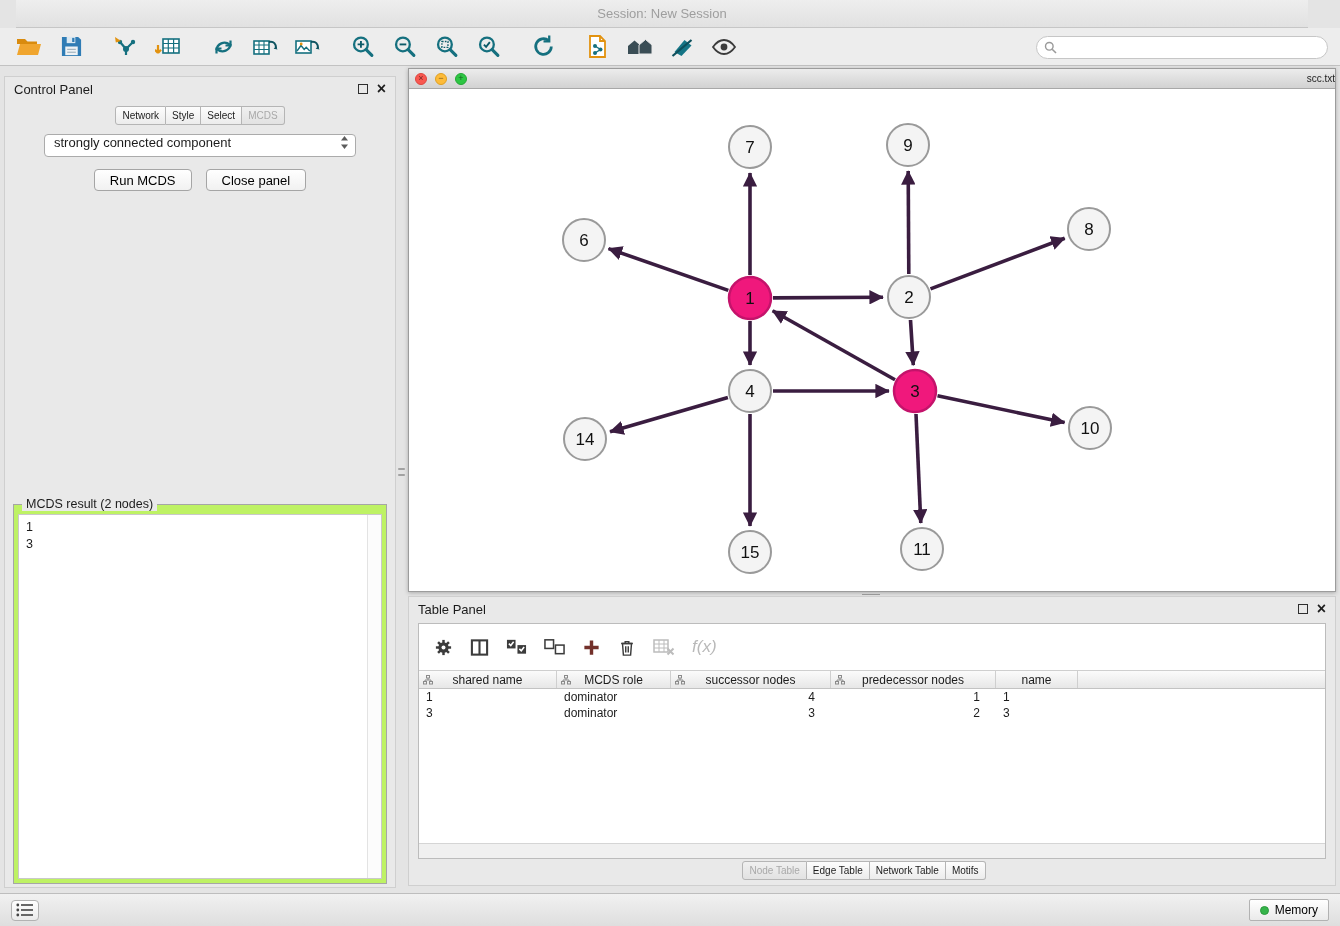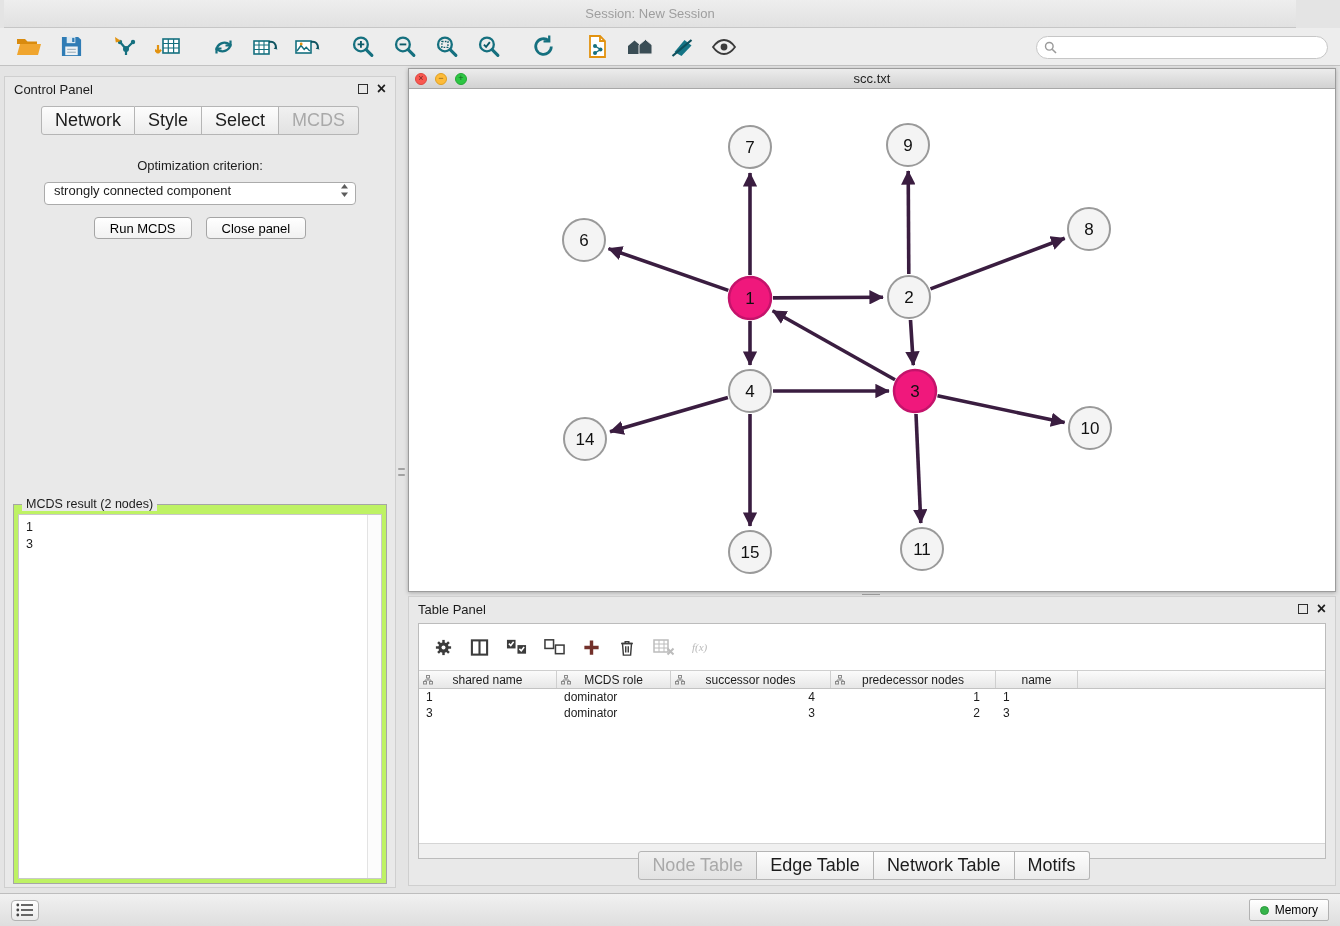--- a/index.html
+++ b/index.html
@@ -1,39 +1,39 @@
 <!DOCTYPE html>
 <html><head>
 <meta charset="utf-8">
 <style>
 *{box-sizing:border-box;margin:0;padding:0}
 html,body{width:1340px;height:926px}
 body{font-family:"Liberation Sans",sans-serif;font-size:13px;color:#1c1c1c;background:#e4e4e4;position:relative;overflow:hidden}
 .app{position:absolute;inset:0}
 
 
-.titlebar{position:absolute;left:4px;top:0;width:1292px;height:28px;background:linear-gradient(#eeeeee,#e1e1e1);border-bottom:1px solid #c6c6c6;display:flex;align-items:center;justify-content:center}
+.titlebar{position:absolute;left:16px;top:0;width:1292px;height:28px;background:linear-gradient(#eeeeee,#e1e1e1);border-bottom:1px solid #c6c6c6;display:flex;align-items:center;justify-content:center}
 .titlebar span{color:#9e9e9e;font-size:13px}
 
 
 .toolbar{position:absolute;left:0;top:28px;width:1340px;height:38px;background:#ededed;border-bottom:1px solid #c2c2c2;display:flex;align-items:center;padding-left:8px}
 .tbtn{width:42px;height:32px;border:none;background:transparent;display:flex;align-items:center;justify-content:center;cursor:default}
 .tsep{width:13px}
 .search-wrap{position:absolute;right:12px;top:8px;width:292px;height:23px;border:1px solid #c6c6c6;border-radius:12px;background:#fff;display:flex;align-items:center;padding-left:7px;gap:4px}
 .search-wrap input{border:none;outline:none;flex:1;font-size:12px;background:transparent;height:100%;font-family:"Liberation Sans",sans-serif}
 
 
 .control-panel{position:absolute;left:4px;top:76px;width:392px;height:812px;background:#e9e9e9;border:1px solid #cfcfcf}
 .panel-header{height:24px;display:flex;align-items:center;padding:0 9px}
 .panel-title{font-size:13px;color:#1b1b1b}
 .win-btns{margin-left:auto;display:flex;align-items:center;gap:9px}
 .float-btn{width:10px;height:10px;border:1.5px solid #2e2e2e;background:transparent}
 .close-btn{font-size:16px;font-weight:bold;line-height:10px;color:#1d1d1d;border:none;background:transparent}
 .cp-tabs{display:flex;justify-content:center;margin-top:5px}
-.seg-tab{border:1px solid #b5b5b5;border-left:none;background:linear-gradient(#fdfdfd,#ececec);padding:3px 13px;font-size:18px;color:#1c1c1c;cursor:default}
+.seg-tab{border:1px solid #b5b5b5;border-left:none;background:linear-gradient(#fdfdfd,#ececec);padding:3px 6px;font-size:10px;color:#1c1c1c;cursor:default}
 .seg-tab:first-child{border-left:1px solid #b5b5b5;border-radius:3px 0 0 3px}
 .seg-tab:last-child{border-radius:0 3px 3px 0}
 .seg-tab.active{color:#a9a9a9;background:linear-gradient(#f0f0f0,#e2e2e2)}
 .cp-opt-label{text-align:center;margin-top:23px;font-size:13px}
 .cp-select{margin:9px auto 0;width:312px;height:23px;border:1px solid #ababab;border-radius:4px;background:#fff;display:flex;align-items:flex-start;padding:0 6px 0 9px;font-size:13px}
 .cp-select .val{flex:1}
 .cp-btn-row{display:flex;justify-content:center;gap:14px;margin-top:12px}
 .cp-btn{height:22px;padding:0 15px;border:1px solid #a5a5a5;border-radius:4px;background:linear-gradient(#ffffff,#f1f1f1);font-size:13px;font-family:"Liberation Sans",sans-serif}
 .result-box{position:absolute;left:8px;top:427px;width:374px;height:380px;border:1px solid #a6a6a6;background:#bef264}
 .result-legend{position:absolute;top:-8px;left:8px;background:#e9e9e9;padding:0 4px;font-size:12.5px}
@@ -48,29 +48,29 @@
 .h-grip i{display:block;width:18px;height:1px;background:#a2a2a2}
 
 
 .net-window{position:absolute;left:408px;top:68px;width:928px;height:524px;background:#fff;border:1px solid #9c9c9c;box-shadow:0 1px 4px rgba(0,0,0,0.25)}
 .net-titlebar{height:20px;background:linear-gradient(#ececec,#d2d2d2);border-bottom:1px solid #a8a8a8;display:flex;align-items:center;padding:0 6px;position:relative}
 .lights{display:flex;gap:8px;z-index:2}
 .light{width:12px;height:12px;border-radius:50%;display:flex;align-items:center;justify-content:center;font-size:9px;line-height:1;color:rgba(0,0,0,0.55);cursor:default}
 .light.red{background:#f95850;border:1px solid #dd4640}
 .light.yellow{background:#fdbb39;border:1px solid #dfa022}
 .light.green{background:#2dc643;border:1px solid #24a735}
-.net-title{position:absolute;left:0;right:0;text-align:center;font-size:13px;color:#1e1e1e}
+.net-title{position:absolute;left:0;right:0;text-align:right;font-size:10px;color:#1e1e1e}
 .net-canvas{position:relative;width:926px;height:502px;background:#fff}
 
 
 .table-panel{position:absolute;left:408px;top:596px;width:928px;height:290px;background:#e9e9e9;border:1px solid #cfcfcf}
 .tp-box{position:absolute;left:9px;top:26px;width:908px;height:236px;background:#fff;border:1px solid #bcbcbc;display:flex;flex-direction:column}
 .tp-toolbar{height:46px;display:flex;align-items:center;gap:17px;padding-left:15px}
 .tp-ibtn{border:none;background:transparent;display:flex;align-items:center;justify-content:center;cursor:default;padding:0}
-.fx-label{font-family:Liberation Serif, serif;font-style:italic;font-size:11px;color:#b9b9b9}
+.fx-label{font-family:Liberation Sans, sans-serif;font-style:italic;font-size:17px;color:#b9b9b9}
 .tp-thead{display:flex;height:19px;background:linear-gradient(#fbfbfb,#e7e7e7);border-top:1px solid #cfcfcf;border-bottom:1px solid #c3c3c3;flex:none}
 .th{display:flex;align-items:center;justify-content:center;border-right:1px solid #cfcfcf;font-size:12px;position:relative}
 .th .tree{position:absolute;left:4px;top:4px}
 .c0{width:138px}.c1{width:114px}.c2{width:160px}.c3{width:165px}.c4{width:82px}
 .cfill{flex:1;border-right:none}
 .tr{display:flex;height:16px;font-size:12px;align-items:center;flex:none}
 .td{padding:0 7px;overflow:hidden;white-space:nowrap}
 .td.num{text-align:right;padding-right:16px}
 .tp-spacer{flex:1}
 .tp-scroll{height:15px;background:#f0f0f0;border-top:1px solid #d5d5d5;flex:none}
@@ -235,21 +235,20 @@
         <span class="float-btn"></span>
         <button class="close-btn">×</button>
       </span>
     </div>
     <div class="cp-tabs">
       <span class="seg-tab">Network</span>
       <span class="seg-tab">Style</span>
       <span class="seg-tab">Select</span>
       <span class="seg-tab active">MCDS</span>
     </div>
-    <div class="cp-opt-label">Optimization criterion:</div>
     <div class="cp-select">
       <span class="val">strongly connected component</span>
       <svg width="9" height="15" viewBox="0 0 9 15">
           <path d="M4.5 1L8 5.5H1z" fill="#5c5c5c"></path>
           <path d="M4.5 14L1 9.5h7z" fill="#5c5c5c"></path>
         </svg>
     </div>
     <div class="cp-btn-row">
       <button class="cp-btn">Run MCDS</button>
       <button class="cp-btn">Close panel</button>

